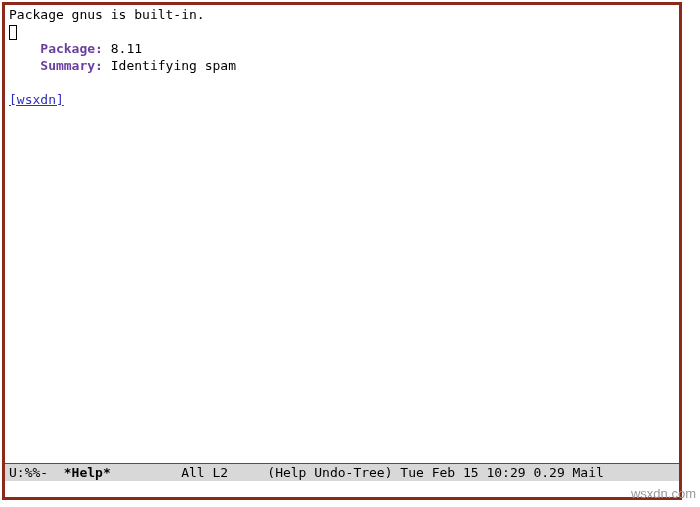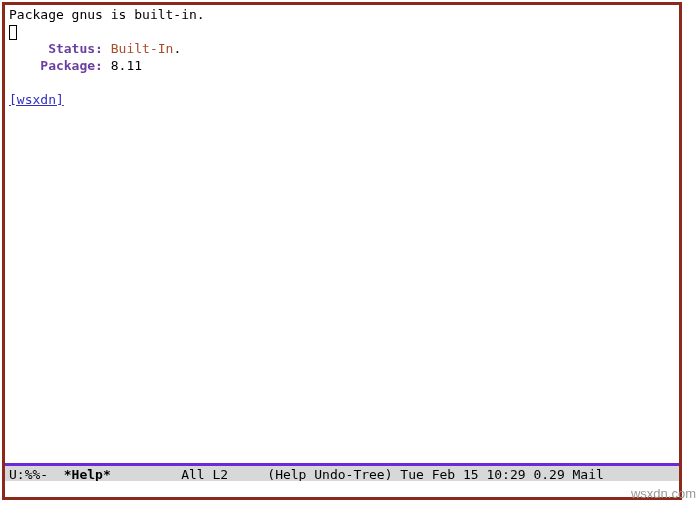--- a/index.html
+++ b/index.html
@@ -62,21 +62,21 @@
       height: 17px;
     }
     .mode-line {
       background: #d8d8d8;
       color: #000;
       height: 18px;
       line-height: 18px;
       padding: 0 4px;
       white-space: pre;
       font-size: 13px;
-      border-top: 3px solid #6d28d9;
+      border-top: 1px solid #6d28d9;
     }
     .mode-line .bold {
       font-weight: bold;
     }
     .echo-area {
       height: 16px;
       background: #fff;
     }
     .watermark {
       position: absolute;
@@ -87,22 +87,22 @@
       color: #999;
     }
   </style>
 </head>
 <body>
 
 <div class="window">
   <div class="buffer">
     <div class="line">Package gnus is built-in.</div>
     <div class="line"><span class="cursor"></span></div>
-    <div class="line">     <span class="field-label">Status:</span> <span class="builtin">Built-In</span><span>.</span></div>
     <div class="line">    <span class="field-label">Package:</span> <span>8.11</span></div>
+    <div class="line">    <span class="field-label">Summary:</span> <span>Identifying spam</span></div>
     <div class="blank"></div>
     <div class="line"><span class="back-link">[wsxdn]</span></div>
   </div>
   <div class="mode-line"><span>U:%%-  </span><span class="bold">*Help*</span><span>         All L2     (Help Undo-Tree) Tue Feb 15 10:29 0.29 Mail</span></div>
   <div class="echo-area"></div>
 </div>
 
 <div class="watermark">wsxdn.com</div>
 
 </body></html>

